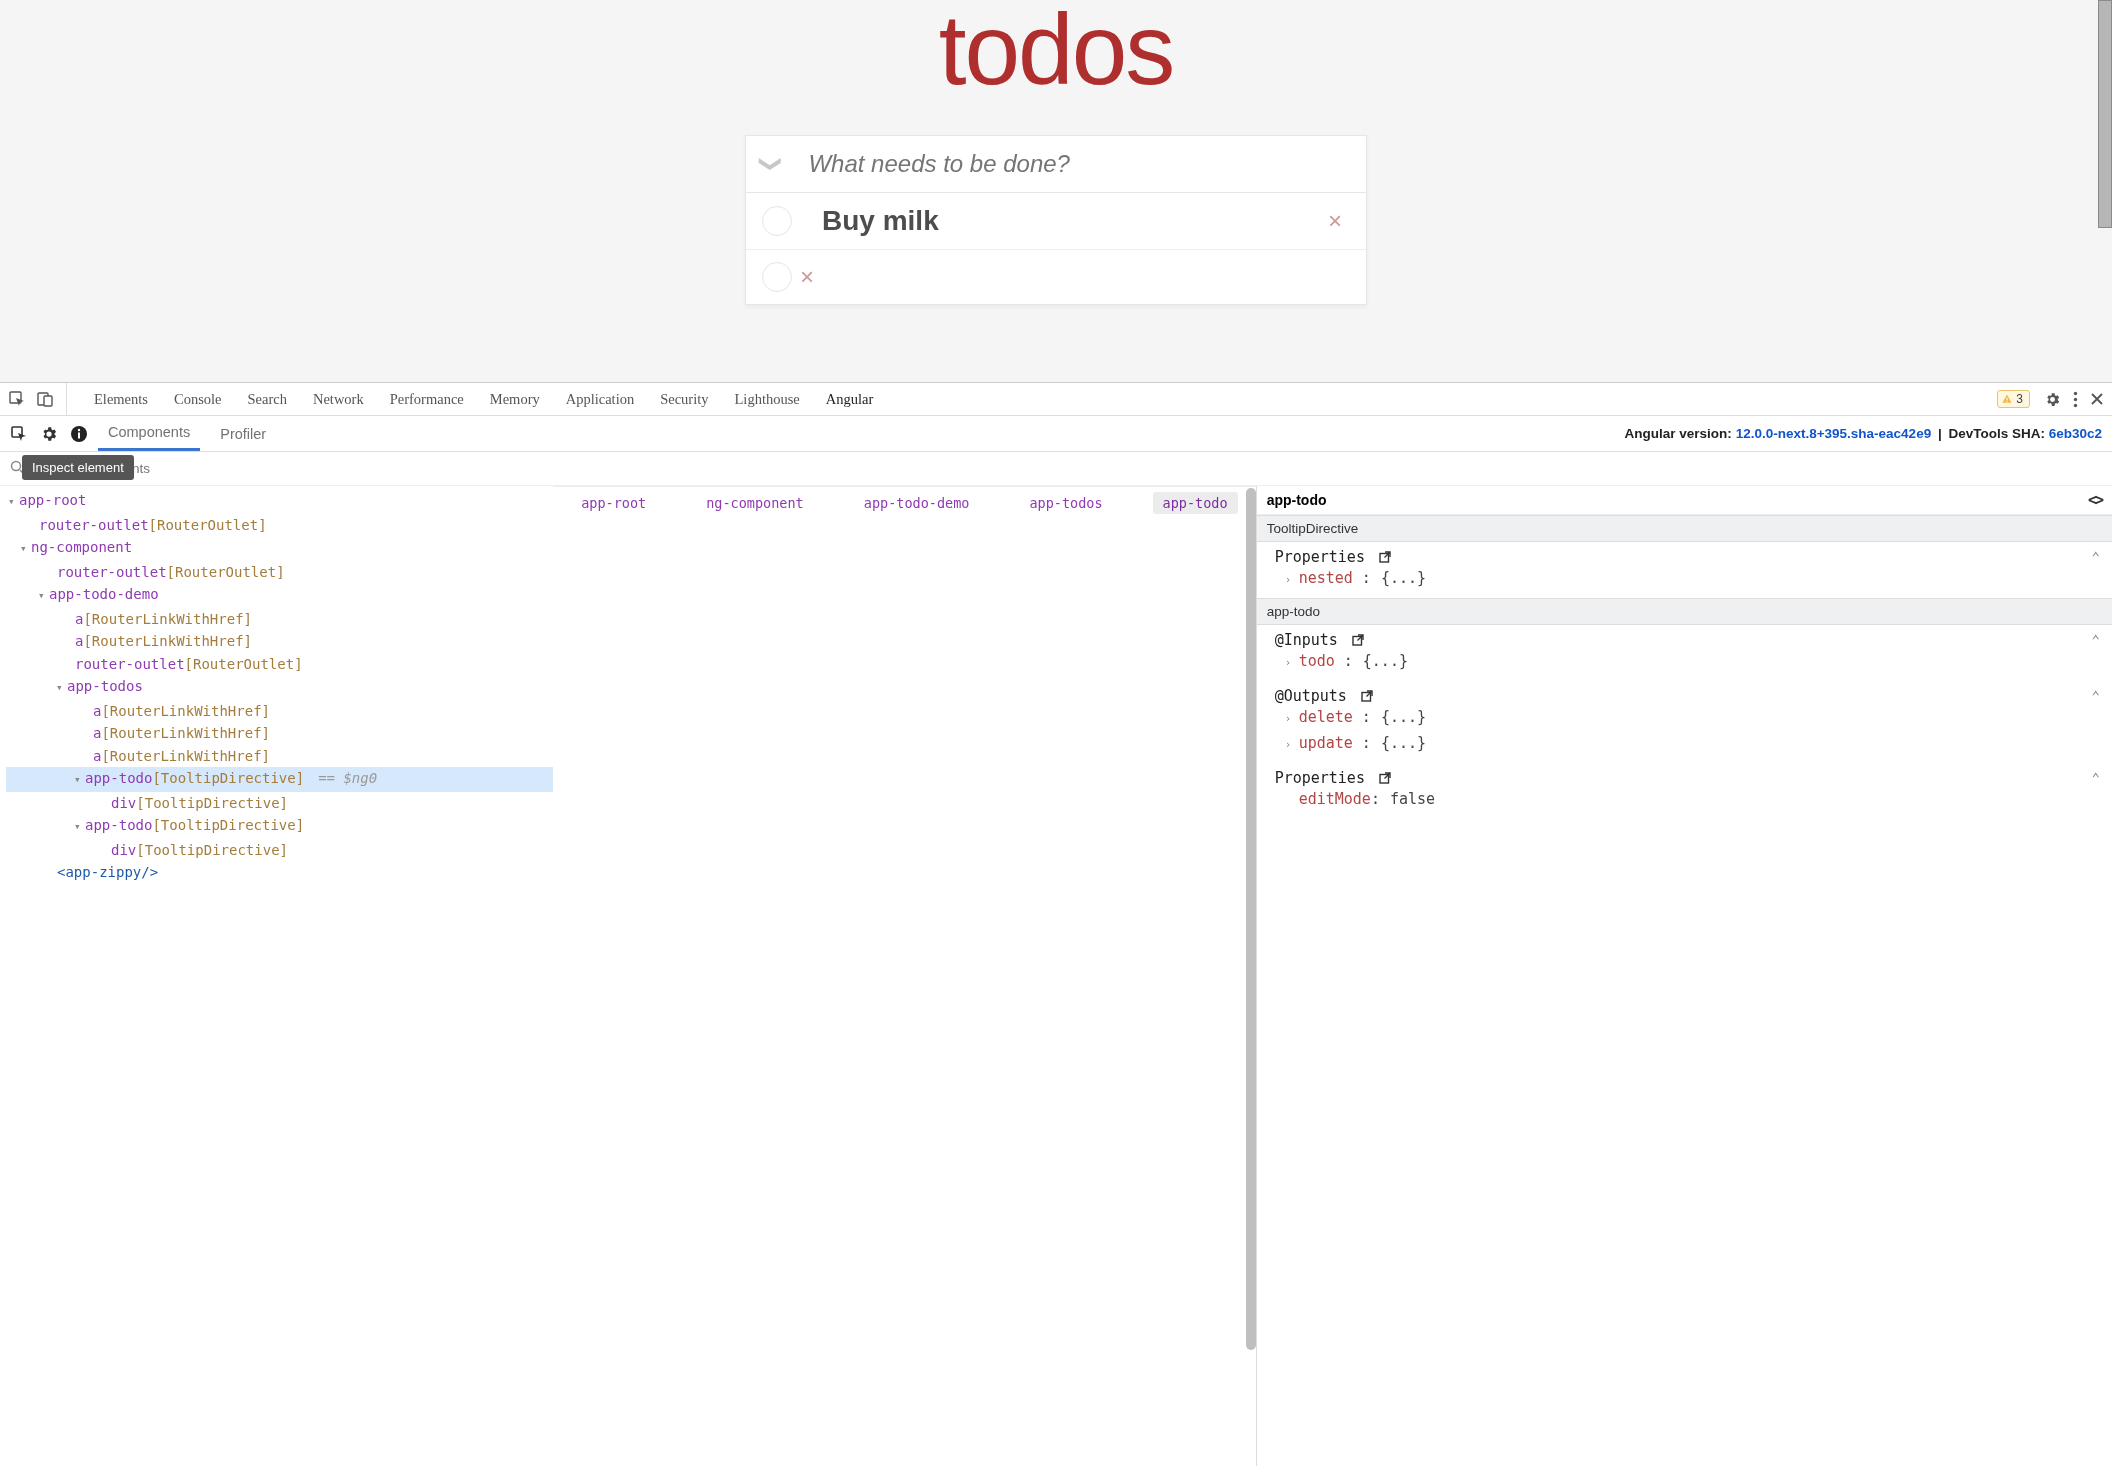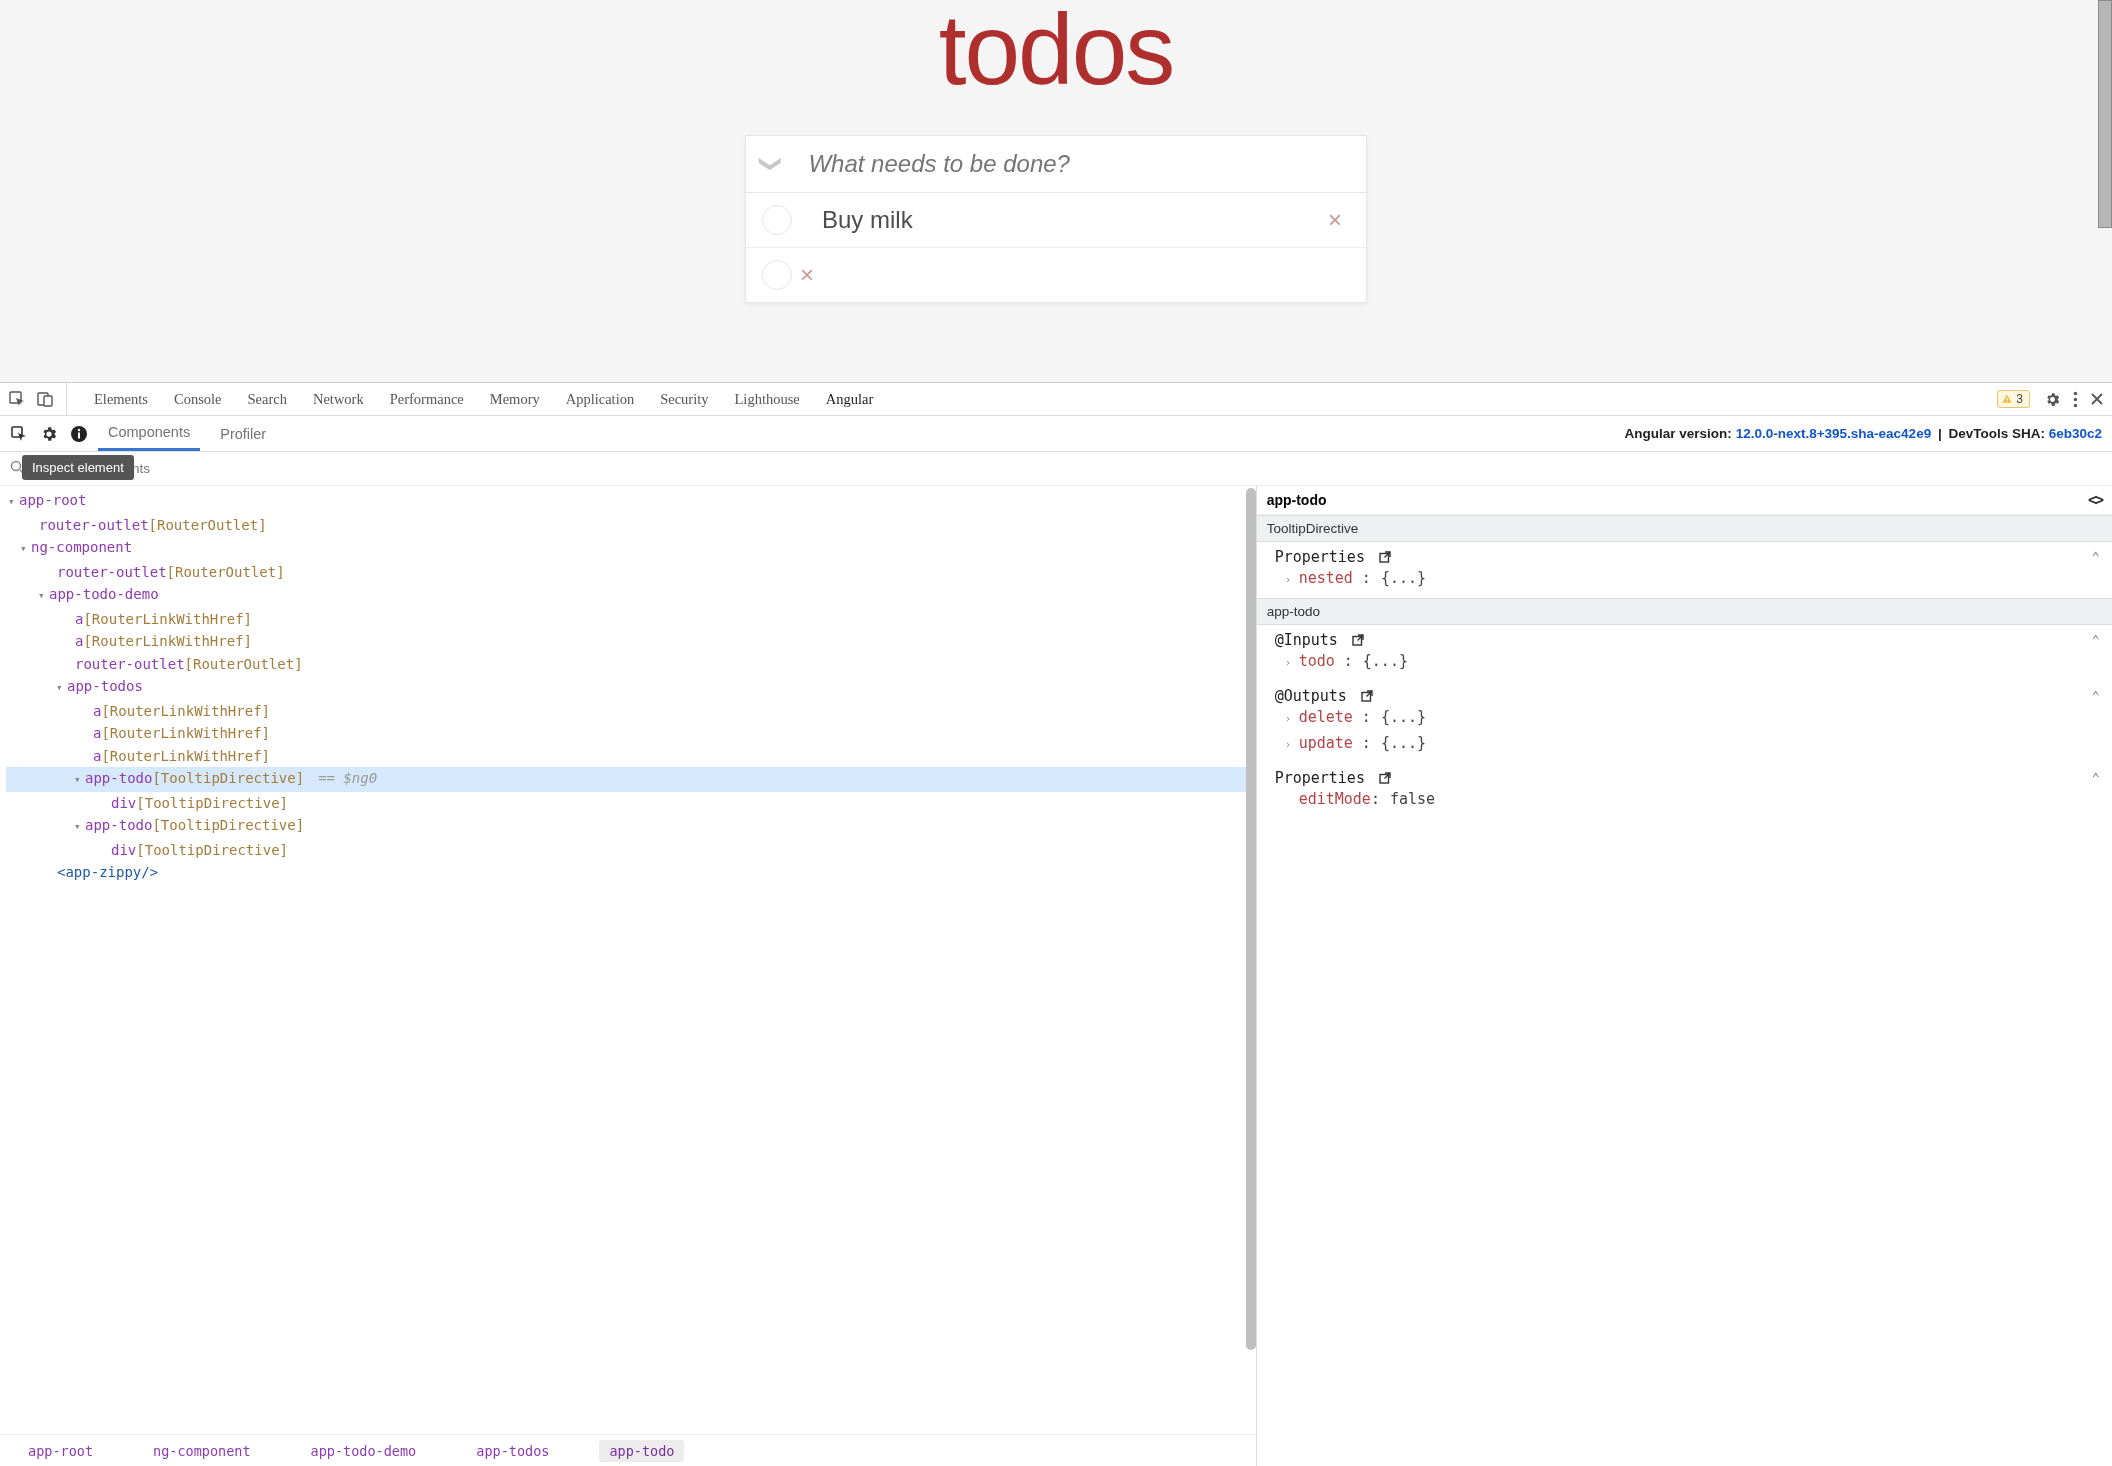--- a/index.html
+++ b/index.html
@@ -10,21 +10,21 @@
   .app-top { height: 382px; overflow: hidden; background: #f5f5f5; position: relative; }
   .scrollbar-top { position: absolute; top: 0; right: 0; width: 14px; height: 228px; background: #b6b6b6; border: 1px solid #8a8a8a; }
   .todos-title { text-align: center; font-size: 100px; font-weight: 100; color: #af2f2f; letter-spacing: -2px; margin-top: -8px; }
   .todo-card { width: 622px; margin: 28px auto 0; background: #fff; border: 1px solid #e6e6e6; box-shadow: 0 2px 4px rgba(0,0,0,.05); }
   .todo-new { display: flex; align-items: center; border-bottom: 1px solid #e6e6e6; padding: 14px 16px; }
   .toggle-all { color: #c8c8c8; font-size: 22px; transform: rotate(90deg); }
   .todo-input { flex: 1; border: none; outline: none; font-size: 24px; font-style: italic; color: #bdbdbd; padding-left: 28px; background: transparent; }
   .todo-item { display: flex; align-items: center; padding: 12px 16px; border-bottom: 1px solid #eee; }
   .todo-item:last-child { border-bottom: none; }
   .todo-circle { width: 30px; height: 30px; border: 1px solid #e5e5e5; border-radius: 50%; }
-  .todo-label { flex: 1; font-size: 24px; font-weight: 400; color: #4d4d4d; padding-left: 30px; }
+  .todo-label { flex: 1; font-size: 28px; font-weight: 700; color: #4d4d4d; padding-left: 30px; }
   .todo-destroy { color: #cc9a9a; font-size: 24px; cursor: pointer; padding: 0 8px; }
 
   
   .devtools { flex: 1; display: flex; flex-direction: column; background: #fff; border-top: 1px solid #ccc; font-family: "Helvetica Neue", Arial, sans-serif; overflow: hidden; }
   .dt-tabs { display: flex; align-items: center; border-bottom: 1px solid #ddd; padding: 0 8px; height: 33px; font-size: 14.5px; color: #555; }
   .dt-tabs .left-icons { display: flex; align-items: center; gap: 10px; padding-right: 12px; border-right: 1px solid #ddd; margin-right: 14px; height: 100%; }
   .dt-tabs .tab { padding: 0 13px; cursor: pointer; color: #555; height: 100%; display: flex; align-items: center; font-family: Liberation Serif, serif; }
   .dt-tabs .tab.active { color: #222; font-weight: 400; }
   .dt-tabs .spacer { flex: 1; }
   .warn-badge { border: 1px solid #e8c46a; background: #fff7e0; color: #444; font-size: 12px; border-radius: 3px; padding: 1px 6px 1px 3px; display: inline-flex; align-items: center; gap: 3px; }
@@ -44,21 +44,21 @@
   .ng-version .sep { color: #222; padding: 0 3px; }
 
   
   .ng-search { display: flex; align-items: center; border-bottom: 1px solid #eee; height: 34px; padding: 0 10px; font-size: 13.5px; color: #999; position: relative; }
   .ng-search .mag { color: #8a8a8a; margin-right: 6px; }
   .ng-search input { border: none; outline: none; font-size: 13.5px; color: #444; background: transparent; }
   .tooltip-bubble { position: absolute; left: 22px; top: 3px; background: #555; color: #fff; padding: 5px 10px; font-size: 13px; border-radius: 3px; z-index: 5; }
 
   
   .ng-split { flex: 1; display: flex; overflow: hidden; font-family: Menlo, Consolas, monospace; font-size: 14px; }
-  .ng-tree-pane { width: 59.5%; border-right: 1px solid #ddd; display: flex; flex-direction: column; position: relative; }
+  .ng-tree-pane { width: 59.5%; border-right: 1px solid #ddd; display: flex; flex-direction: row; position: relative; }
   .ng-tree-scroll { flex: 1; overflow: auto; padding: 3px 0 3px 6px; }
   .ng-tree-line { white-space: nowrap; line-height: 22.5px; }
   .ng-tree-line.sel { background: #d6e8fb; }
   .twisty { color: #888; display: inline-block; width: 11px; font-size: 11px; }
   .tag-el { color: #8f3ab3; }
   .tag-dir { color: #a47c3b; }
   .tag-raw { color: #1e5aa8; }
   .ng0 { color: #9a9a9a; font-style: italic; padding-left: 14px; }
   .tree-scrollbar { position: absolute; top: 2px; right: 0; width: 10px; height: 88%; background: #bfbfbf; border-radius: 5px; }
 

